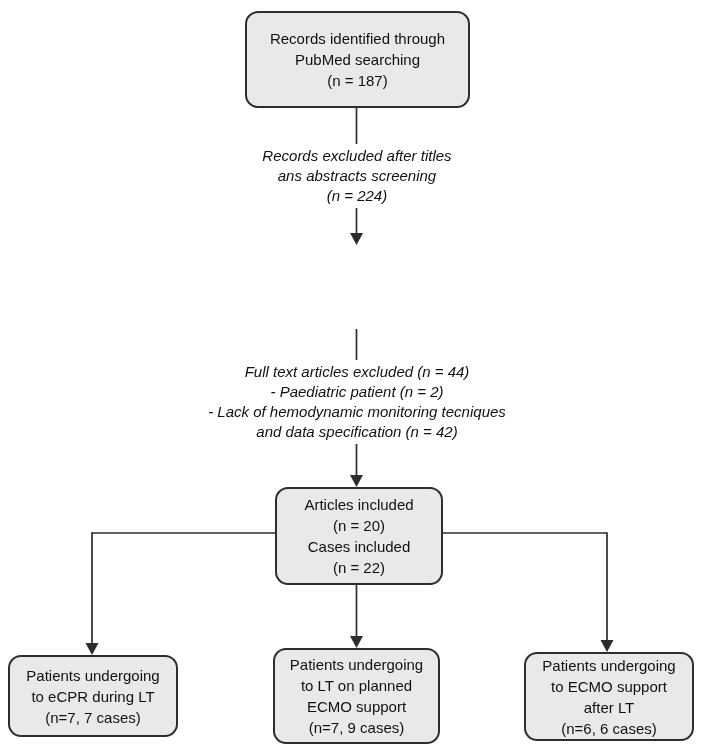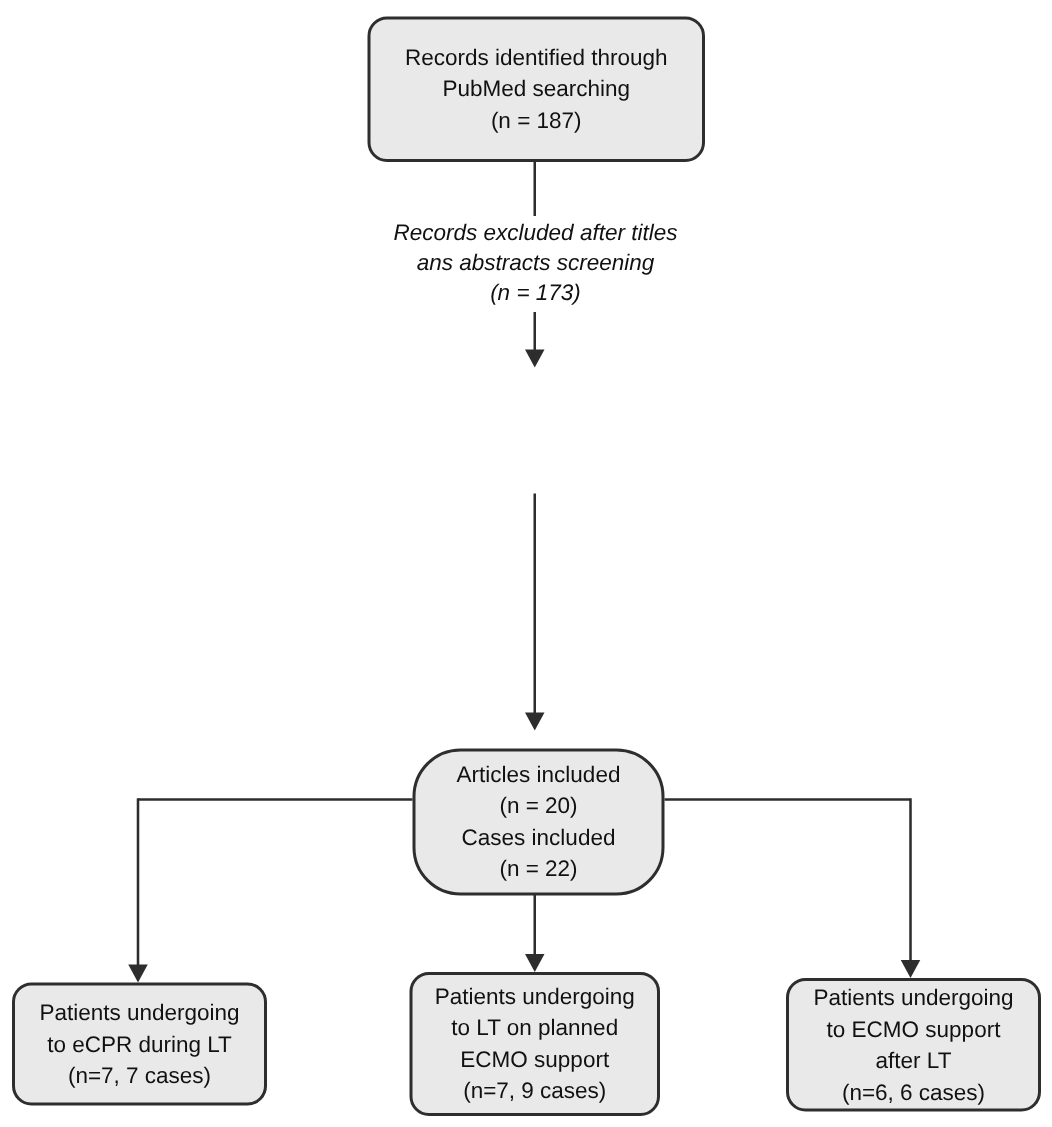--- a/index.html
+++ b/index.html
@@ -95,26 +95,32 @@
 
   <div class="box" style="left:245px; top:11px; width:225px; height:97px;">
     <span class="box-text">Records identified through
 PubMed searching
 (n = 187)</span>
   </div>
 
   <div class="note" style="left:227px; top:144px; width:260px; height:64px;">
     <span class="note-text">Records excluded after titles
 ans abstracts screening
-(n = 173)</span>
+(n = 224)</span>
   </div>
 
 
+  <div class="note" style="left:192px; top:360px; width:330px; height:84px;">
+    <span class="note-text">Full text articles excluded (n = 44)
+- Paediatric patient (n = 2)
+- Lack of hemodynamic monitoring tecniques
+and data specification (n = 42)</span>
+  </div>
 
-  <div class="box" style="left:275px; top:499px; width:168px; height:98px;border-radius:32px;">
+  <div class="box" style="left:275px; top:487px; width:168px; height:98px;">
     <span class="box-text">Articles included
 (n = 20)
 Cases included
 (n = 22)</span>
   </div>
 
   <div class="box" style="left:8px; top:655px; width:170px; height:82px;">
     <span class="box-text">Patients undergoing
 to eCPR during LT
 (n=7, 7 cases)</span>

